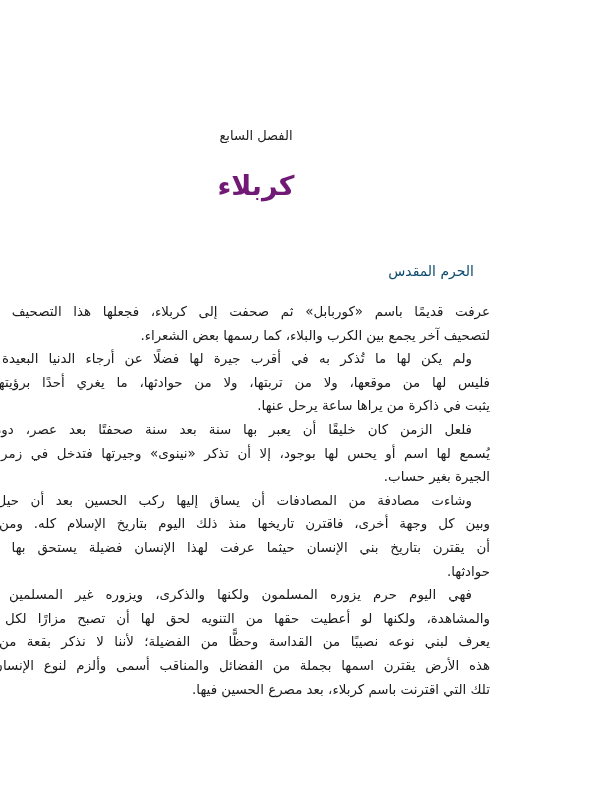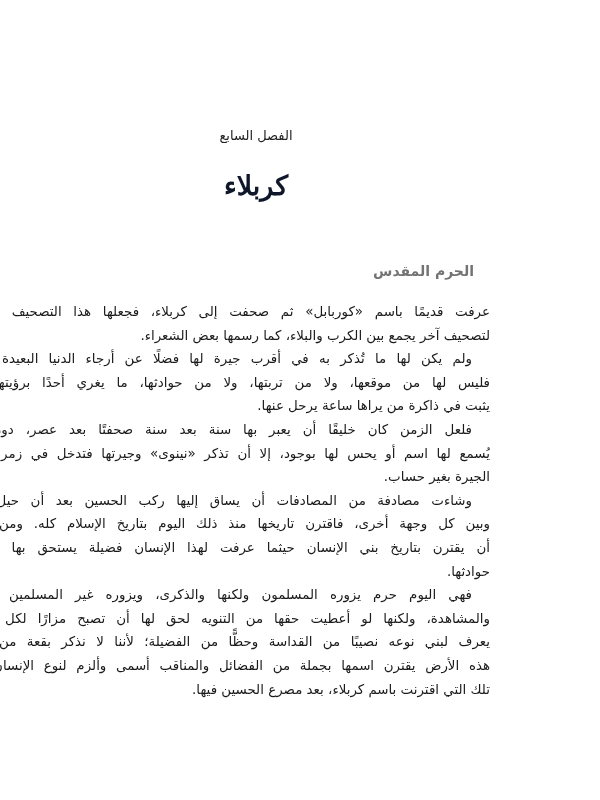--- a/index.html
+++ b/index.html
@@ -29,30 +29,29 @@
       font-size: 13px;
       color: #222;
     }
     .chapter-title {
       position: absolute;
       top: 170px;
       left: 0; right: 0;
       text-align: center;
       font-size: 27px;
       font-weight: bold;
-      color: #0f172a;
-      font-family: Liberation Serif, serif;
+      color: #701a75;
     }
     .section-heading {
       position: absolute;
       top: 263px;
       right: 38px;
       font-size: 14px;
-      font-weight: bold;
-      color: #737373;
+      font-weight: normal;
+      color: #0c4a6e;
     }
     .body-text {
       position: absolute;
       top: 300px;
       right: 22px;
       width: 524px;
       font-size: 13.4px;
       color: #1a1a1a;
     }
     .line {

